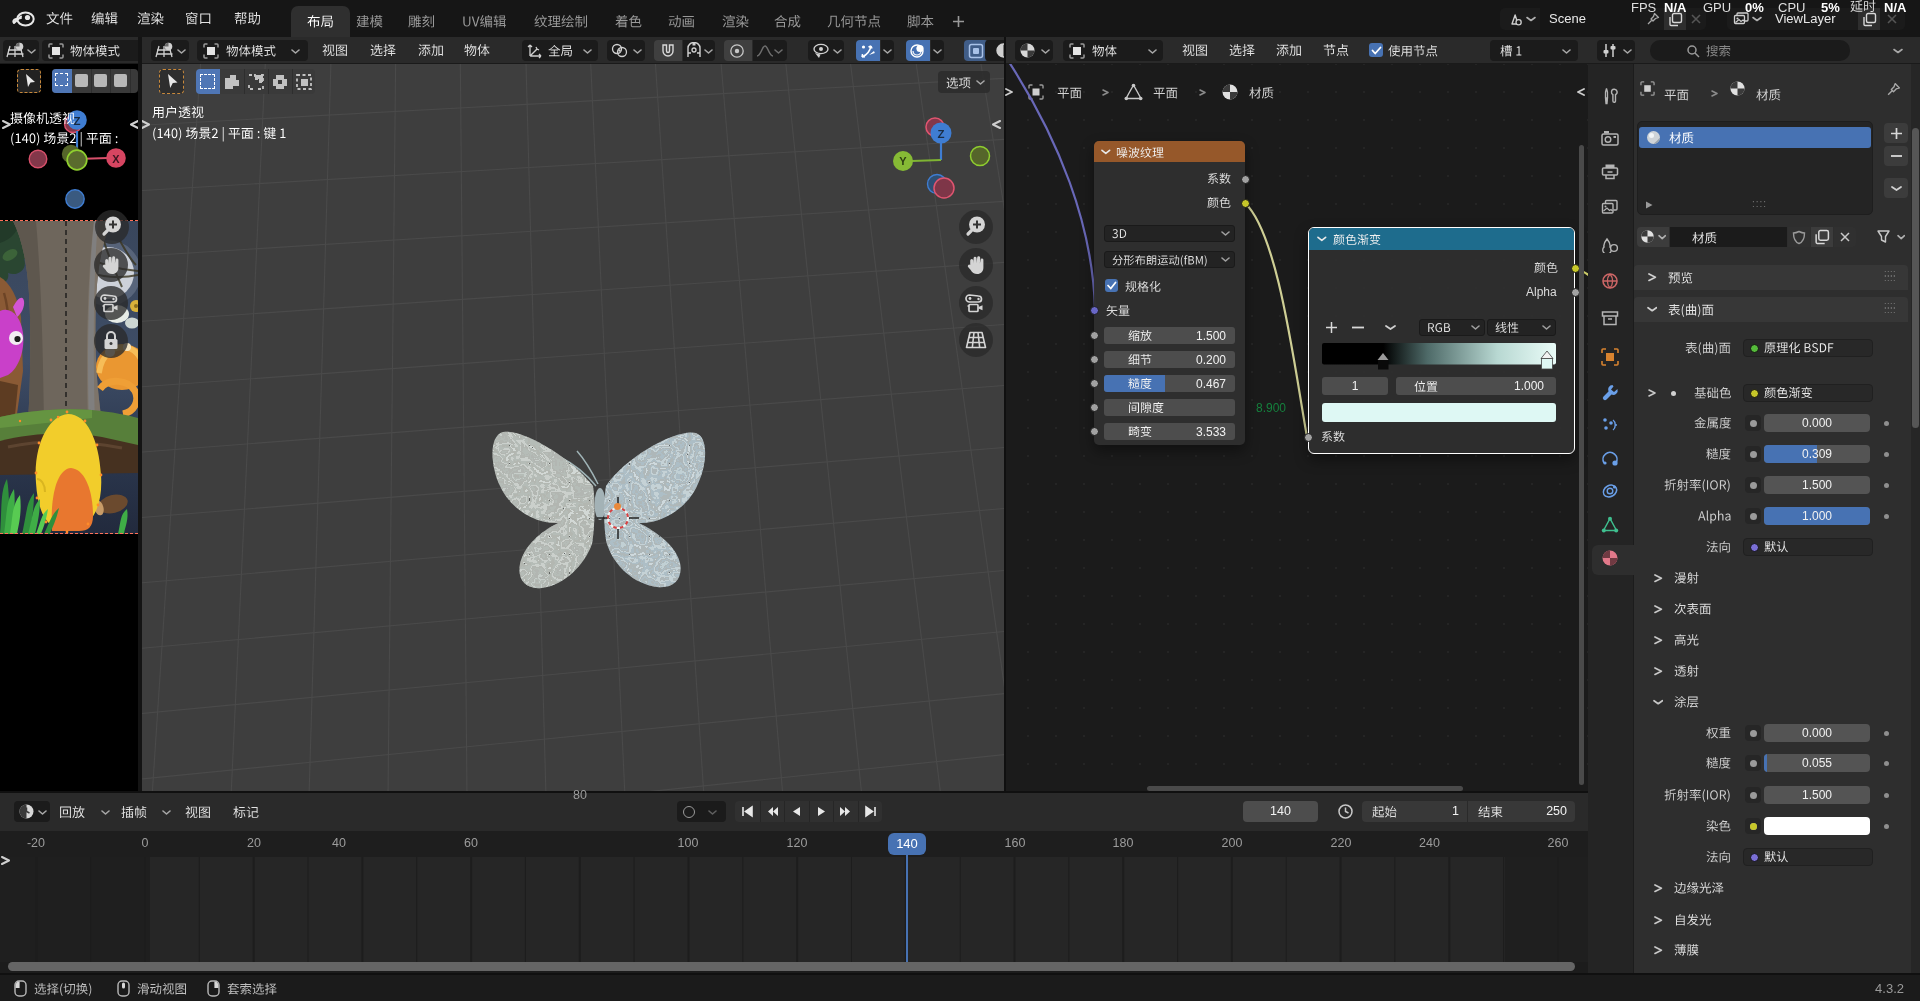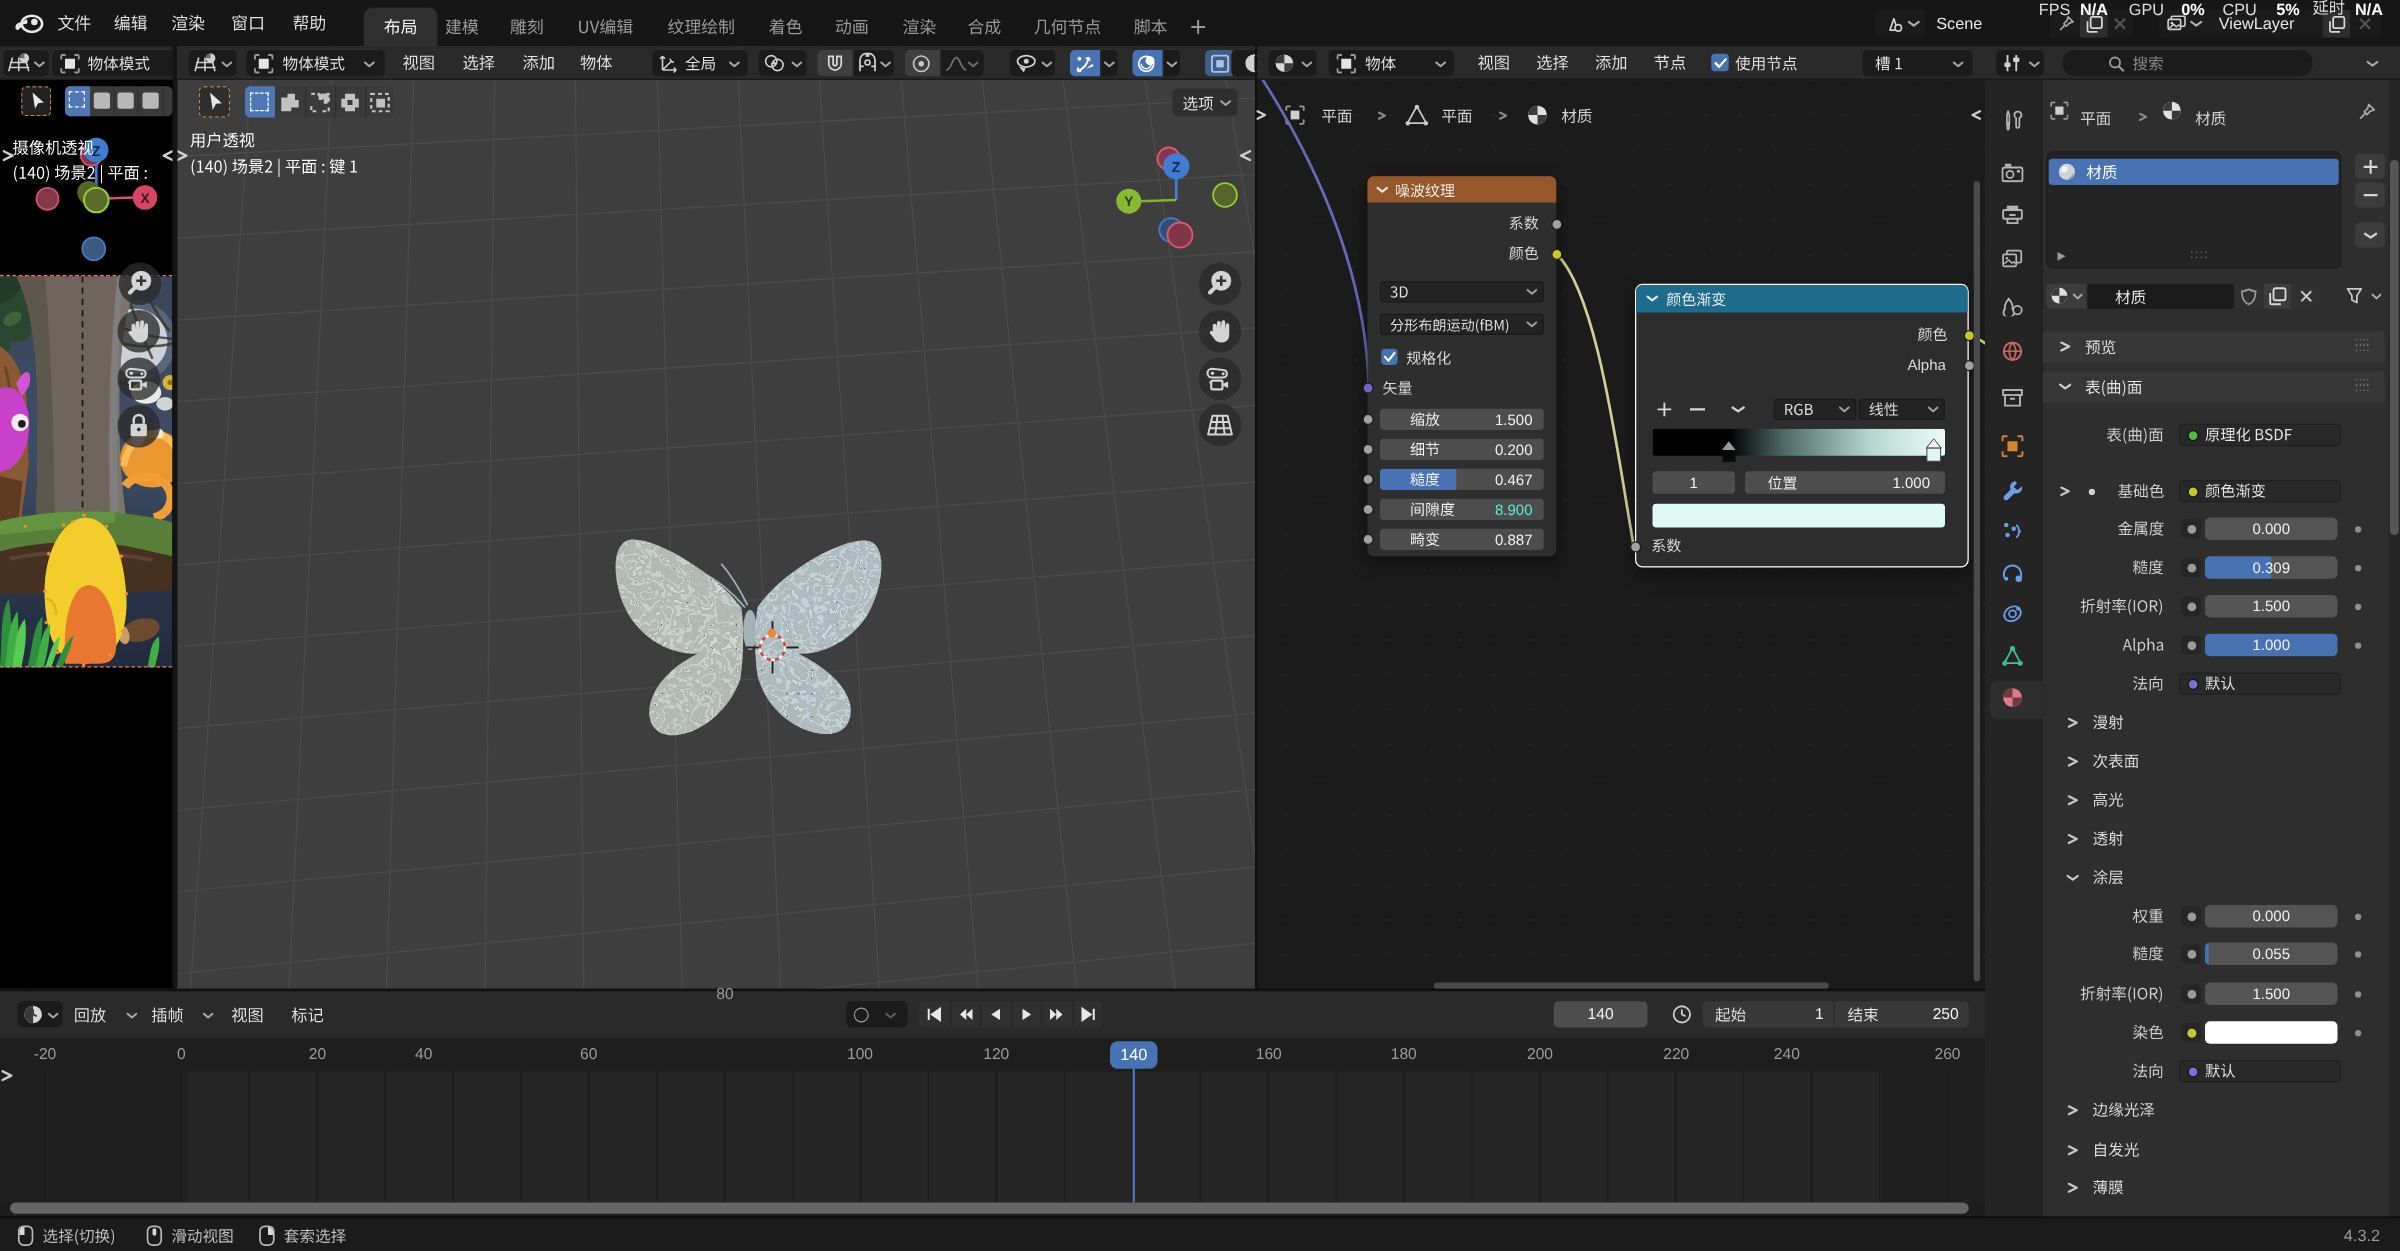--- a/index.html
+++ b/index.html
@@ -732,27 +732,27 @@
   </div>
 <svg style="position:absolute;left:1128px;top:377.0px;overflow:visible" width="26.0" height="14.6" viewBox="0 -11.0 26.0 14.6">
     <path d="M4.4 -9C4.8 -8.3 5.1 -7.3 5.3 -6.8L6 -7C5.8 -7.6 5.4 -8.5 5.1 -9.2ZM7.8 -3.9H10.2V-2.1H7.8ZM7 -4.7V-1.3H11V-4.7ZM0.6 -9.1C0.8 -8.3 1 -7.2 1.1 -6.5L1.7 -6.7C1.7 -7.4 1.5 -8.4 1.2 -9.2ZM3.7 -9.3C3.6 -8.5 3.3 -7.3 3 -6.6L3.6 -6.5C3.9 -7.1 4.2 -8.3 4.4 -9.1ZM8.6 -10V-8.5H7.7C7.9 -8.9 8 -9.3 8.1 -9.6L7.4 -9.8C7.1 -8.8 6.7 -7.8 6.2 -7.1C6.3 -7 6.7 -6.8 6.8 -6.7C7 -7 7.2 -7.3 7.4 -7.7H8.6V-6.3H6.3V-5.6H11.5V-6.3H9.4V-7.7H11.2V-8.5H9.4V-10ZM0.5 -6V-5.1H1.9C1.6 -3.8 0.9 -2.4 0.3 -1.5C0.4 -1.3 0.7 -1 0.7 -0.7C1.2 -1.4 1.7 -2.5 2.1 -3.6V0.9H2.8V-3.6C3.2 -3 3.6 -2.4 3.8 -2L4.3 -2.8C4.1 -3 3.2 -4.2 2.8 -4.5V-5.1H4V-4.4H5.1V-1.2C4.7 -1 4.3 -0.5 3.8 0L4.4 0.8C4.8 0 5.3 -0.6 5.6 -0.6C5.8 -0.6 6.1 -0.3 6.5 0C7 0.5 7.7 0.6 8.7 0.6C9.4 0.6 10.7 0.6 11.4 0.6C11.4 0.3 11.5 -0.1 11.6 -0.3C10.8 -0.2 9.6 -0.2 8.7 -0.2C7.8 -0.2 7.1 -0.3 6.6 -0.7C6.3 -0.9 6.1 -1.1 6 -1.3V-5.2H4.3V-6H2.8V-10.1H2.1V-6Z M16.6 -7.7V-6.7H14.7V-5.9H16.6V-3.9H21.3V-5.9H23.2V-6.7H21.3V-7.7H20.4V-6.7H17.5V-7.7ZM20.4 -5.9V-4.7H17.5V-5.9ZM21.1 -2.4C20.6 -1.8 19.8 -1.3 18.9 -0.9C18.1 -1.3 17.4 -1.8 16.9 -2.4ZM14.9 -3.2V-2.4H16.4L16 -2.3C16.5 -1.6 17.2 -1 18 -0.6C16.8 -0.2 15.6 0 14.3 0.1C14.4 0.3 14.6 0.7 14.7 0.9C16.2 0.7 17.6 0.4 18.9 -0.1C20.1 0.4 21.5 0.8 23 1C23.1 0.7 23.4 0.4 23.5 0.2C22.2 0.1 21 -0.2 19.9 -0.6C21 -1.1 21.9 -1.9 22.4 -2.9L21.8 -3.2L21.7 -3.2ZM17.7 -9.9C17.8 -9.6 18 -9.2 18.2 -8.9H13.5V-5.6C13.5 -3.8 13.4 -1.3 12.4 0.6C12.7 0.6 13.1 0.8 13.2 1C14.3 -0.9 14.4 -3.7 14.4 -5.6V-8H23.4V-8.9H19.2C19 -9.3 18.8 -9.8 18.6 -10.1Z" fill="#f2f2f2"></path>
   </svg>
 <span class="ab" style="left:1104px;top:377px;width:122px;text-align:right;font-size:12px;color:#f2f2f2">0.467</span>
 <div class="ab" style="left:1089.5px;top:378.5px;width:9.0px;height:9.0px;border-radius:50%;background:#a1a1a1;border:1px solid #1a1a1a"></div>
 <div class="ab" style="left:1104px;top:399px;width:131px;height:17px;background:#4d4d4d;border-radius:3px;overflow:hidden"></div>
 <svg style="position:absolute;left:1128px;top:401.0px;overflow:visible" width="38.0" height="14.6" viewBox="0 -11.0 38.0 14.6">
     <path d="M1.1 -7.4V1H2V-7.4ZM1.3 -9.5C1.8 -9 2.4 -8.2 2.7 -7.7L3.5 -8.2C3.2 -8.7 2.5 -9.4 2 -9.9ZM4.5 -3.5H7.4V-1.9H4.5ZM4.5 -5.9H7.4V-4.3H4.5ZM3.7 -6.6V-1.2H8.3V-6.6ZM4.2 -9.4V-8.6H10V-0.1C10 0 10 0.1 9.8 0.1C9.7 0.1 9.2 0.1 8.7 0.1C8.8 0.3 8.9 0.7 9 0.9C9.7 0.9 10.2 0.9 10.5 0.8C10.8 0.6 11 0.4 11 -0.1V-9.4Z M17.8 -4.6H21.9V-3.6H17.8ZM17.8 -6.2H21.9V-5.3H17.8ZM20.9 -9.1C21.6 -8.5 22.3 -7.5 22.6 -6.9L23.3 -7.3C23 -7.9 22.2 -8.8 21.6 -9.5ZM17.6 -2.3C17.2 -1.5 16.6 -0.7 15.9 -0.1C16.1 0 16.4 0.2 16.6 0.4C17.3 -0.2 18 -1.2 18.4 -2.1ZM21.2 -2.1C21.8 -1.3 22.5 -0.3 22.8 0.3L23.5 -0.1C23.2 -0.7 22.5 -1.7 21.9 -2.4ZM19.4 -10.1V-6.9H17.2C17.7 -7.5 18.3 -8.4 18.7 -9.2L17.9 -9.4C17.5 -8.6 17 -7.8 16.4 -7.3C16.5 -7.2 16.8 -7 17 -6.9L17 -3H19.4V0C19.4 0.2 19.4 0.2 19.2 0.2C19.1 0.2 18.6 0.2 18.1 0.2C18.2 0.4 18.3 0.7 18.4 1C19.1 1 19.6 1 19.9 0.8C20.2 0.7 20.3 0.5 20.3 0V-3H22.8V-6.9H20.3V-10.1ZM13 -9.6V1H13.8V-8.7H15.4C15.2 -7.9 14.8 -6.9 14.4 -6C15.3 -5.1 15.5 -4.2 15.5 -3.6C15.5 -3.2 15.5 -2.9 15.3 -2.7C15.2 -2.7 15.1 -2.7 14.9 -2.6C14.7 -2.6 14.5 -2.6 14.2 -2.7C14.3 -2.4 14.4 -2.1 14.4 -1.9C14.7 -1.8 15 -1.8 15.2 -1.9C15.5 -1.9 15.7 -2 15.9 -2.1C16.2 -2.4 16.3 -2.9 16.3 -3.5C16.3 -4.3 16.1 -5.1 15.3 -6.1C15.7 -7.1 16.1 -8.3 16.5 -9.3L15.9 -9.6L15.7 -9.6Z M28.6 -7.7V-6.7H26.7V-5.9H28.6V-3.9H33.3V-5.9H35.2V-6.7H33.3V-7.7H32.4V-6.7H29.5V-7.7ZM32.4 -5.9V-4.7H29.5V-5.9ZM33.1 -2.4C32.6 -1.8 31.8 -1.3 30.9 -0.9C30.1 -1.3 29.4 -1.8 28.9 -2.4ZM26.9 -3.2V-2.4H28.4L28 -2.3C28.5 -1.6 29.2 -1 30 -0.6C28.8 -0.2 27.6 0 26.3 0.1C26.4 0.3 26.6 0.7 26.7 0.9C28.2 0.7 29.6 0.4 30.9 -0.1C32.1 0.4 33.5 0.8 35 1C35.1 0.7 35.4 0.4 35.5 0.2C34.2 0.1 33 -0.2 31.9 -0.6C33 -1.1 33.9 -1.9 34.4 -2.9L33.8 -3.2L33.7 -3.2ZM29.7 -9.9C29.8 -9.6 30 -9.2 30.2 -8.9H25.5V-5.6C25.5 -3.8 25.4 -1.3 24.4 0.6C24.7 0.6 25.1 0.8 25.2 1C26.3 -0.9 26.4 -3.7 26.4 -5.6V-8H35.4V-8.9H31.2C31 -9.3 30.8 -9.8 30.6 -10.1Z" fill="#f2f2f2"></path>
   </svg>
-<span class="ab" style="left:1104px;top:401px;width:122px;text-align:right;font-size:12px;color:#5eead4">8.900</span>
+<span class="ab" style="left:1164px;top:401px;width:122px;text-align:right;font-size:12px;color:#15803d">8.900</span>
 <div class="ab" style="left:1089.5px;top:402.5px;width:9.0px;height:9.0px;border-radius:50%;background:#a1a1a1;border:1px solid #1a1a1a"></div>
 <div class="ab" style="left:1104px;top:423px;width:131px;height:17px;background:#4d4d4d;border-radius:3px;overflow:hidden"></div>
 <svg style="position:absolute;left:1128px;top:425.0px;overflow:visible" width="26.0" height="14.6" viewBox="0 -11.0 26.0 14.6">
     <path d="M5.7 -4V-0.5H6.4V-1.2H8.9V-4ZM6.4 -3.3H8.1V-1.8H6.4ZM7.9 -10.1C7.9 -9.7 7.8 -9.3 7.8 -9H5.3V-8.3H7.6C7.3 -7.3 6.6 -6.7 5 -6.4C5.2 -6.2 5.4 -5.9 5.4 -5.7C6.8 -6 7.6 -6.5 8.1 -7.3C9 -6.8 10 -6.2 10.6 -5.8L11.1 -6.4C10.5 -6.8 9.3 -7.5 8.4 -7.9L8.5 -8.3H11.2V-9H8.6C8.7 -9.3 8.7 -9.7 8.7 -10.1ZM4.9 -5.6V-4.8H9.9V-0.1C9.9 0.1 9.8 0.1 9.6 0.2C9.4 0.2 8.7 0.2 8 0.1C8.1 0.4 8.3 0.7 8.3 1C9.3 1 9.9 0.9 10.2 0.8C10.6 0.7 10.7 0.4 10.7 -0.1V-4.8H11.5V-5.6ZM0.9 -9.2V-0.2H1.6V-1.1H4.6V-9.2ZM1.6 -8.4H2.4V-5.7H1.6ZM1.6 -1.9V-4.9H2.4V-1.9ZM3.9 -4.9V-1.9H3V-4.9ZM3.9 -5.7H3V-8.4H3.9Z M14.7 -7.5C14.3 -6.7 13.7 -5.8 13.1 -5.3C13.3 -5.1 13.6 -4.9 13.8 -4.8C14.4 -5.4 15.1 -6.4 15.5 -7.3ZM20.3 -7.1C21 -6.4 21.9 -5.4 22.3 -4.8L23 -5.2C22.6 -5.8 21.7 -6.8 21 -7.5ZM17.2 -10C17.4 -9.6 17.6 -9.2 17.8 -8.9H12.8V-8.1H16.2V-4.4H17.1V-8.1H18.9V-4.4H19.8V-8.1H23.2V-8.9H18.8C18.6 -9.2 18.3 -9.8 18 -10.2ZM13.6 -4.1V-3.3H14.6C15.2 -2.3 16.1 -1.5 17.1 -0.9C15.7 -0.4 14.2 -0 12.6 0.2C12.8 0.4 13 0.8 13.1 1C14.8 0.7 16.5 0.3 18 -0.4C19.4 0.3 21.1 0.7 23 1C23.1 0.7 23.3 0.4 23.5 0.2C21.8 0 20.2 -0.3 18.9 -0.9C20.2 -1.6 21.2 -2.5 21.9 -3.7L21.3 -4.1L21.1 -4.1ZM15.6 -3.3H20.5C19.9 -2.5 19 -1.8 18 -1.3C17 -1.8 16.2 -2.5 15.6 -3.3Z" fill="#f2f2f2"></path>
   </svg>
-<span class="ab" style="left:1104px;top:425px;width:122px;text-align:right;font-size:12px;color:#f2f2f2">0.887</span>
+<span class="ab" style="left:1104px;top:425px;width:122px;text-align:right;font-size:12px;color:#f2f2f2">3.533</span>
 <div class="ab" style="left:1089.5px;top:426.5px;width:9.0px;height:9.0px;border-radius:50%;background:#a1a1a1;border:1px solid #1a1a1a"></div>
 <div class="ab" style="left:1308px;top:227px;width:267px;height:227px;background:rgba(46,46,46,0.97);border-radius:6px;border:1.4px solid #fff;box-shadow:0 6px 14px rgba(0,0,0,0.4)"></div>
 <div class="ab" style="left:1309px;top:228px;width:265px;height:22px;background:#1e6c8d;border-radius:5px 5px 0 0"></div>
 <svg class="ab" style="left:1317.2px;top:235.2px" width="9.6" height="9.6">
     <path d="M1 2.3 L4.8 5.3 L8.6 2.3" fill="none" stroke="#e8e8e8" stroke-width="1.7" stroke-linecap="round" stroke-linejoin="round"></path>
   </svg>
 <svg style="position:absolute;left:1333px;top:232.5px;overflow:visible" width="50.0" height="14.6" viewBox="0 -11.0 50.0 14.6">
     <path d="M8.4 -6.1C8.4 -1.8 8.2 -0.4 5.2 0.4C5.3 0.5 5.5 0.8 5.6 1C8.8 0.1 9.1 -1.5 9.1 -6.1ZM4.8 -5.5C4.1 -4.9 2.9 -4.4 1.9 -4.1C2.1 -3.9 2.3 -3.6 2.5 -3.5C3.5 -3.8 4.8 -4.5 5.5 -5.2ZM5.2 -2.2C4.5 -1.2 3 -0.4 1.6 0C1.8 0.2 2 0.5 2.1 0.7C3.7 0.1 5.1 -0.8 6 -1.9ZM8.9 -0.9C9.7 -0.4 10.6 0.4 11 1L11.5 0.4C11.1 -0.1 10.1 -0.9 9.4 -1.4ZM6.4 -7.3V-1.6H7.2V-6.6H10.2V-1.7H11V-7.3H8.7C8.9 -7.7 9 -8.2 9.2 -8.6H11.4V-9.3H6.2V-8.6H8.4C8.3 -8.2 8.1 -7.7 8 -7.3ZM2.7 -9.9C2.9 -9.6 3 -9.2 3.2 -8.9H0.8V-8.1H6V-8.9H4C3.9 -9.2 3.7 -9.7 3.5 -10.1ZM5 -3.9C4.3 -3.2 3 -2.5 1.8 -2.1C1.9 -2.7 1.9 -3.3 1.9 -3.9V-5.7H5.9V-6.4H4.7C4.9 -6.8 5.2 -7.4 5.4 -7.8L4.7 -8C4.5 -7.6 4.2 -6.9 3.9 -6.4H2.3L3 -6.6C2.9 -7 2.6 -7.6 2.3 -8.1L1.6 -7.8C1.9 -7.4 2.1 -6.8 2.2 -6.4H1.1V-3.9C1.1 -2.6 1 -0.8 0.4 0.5C0.6 0.6 0.9 0.8 1.1 1C1.5 0.1 1.7 -1 1.8 -2C2 -1.9 2.2 -1.6 2.3 -1.4C3.6 -1.9 4.9 -2.7 5.7 -3.6Z M17.7 -5.9V-3.8H14.9V-5.9ZM18.6 -5.9H21.4V-3.8H18.6ZM19.2 -8.2C18.8 -7.7 18.4 -7.2 17.9 -6.8H14.7C15.2 -7.2 15.6 -7.7 16 -8.2ZM16.2 -10.1C15.4 -8.5 13.9 -7 12.5 -6.1C12.6 -5.9 12.9 -5.5 13 -5.3C13.3 -5.5 13.7 -5.8 14 -6.1V-1C14 0.4 14.6 0.8 16.5 0.8C17 0.8 20.7 0.8 21.2 0.8C23 0.8 23.3 0.2 23.6 -1.7C23.3 -1.7 22.9 -1.8 22.7 -2C22.5 -0.4 22.4 -0.1 21.2 -0.1C20.4 -0.1 17.1 -0.1 16.5 -0.1C15.2 -0.1 14.9 -0.2 14.9 -1V-3H21.4V-2.4H22.3V-6.8H19C19.6 -7.3 20.1 -8 20.5 -8.7L20 -9.1L19.8 -9H16.6C16.8 -9.3 16.9 -9.6 17.1 -9.8Z M25 -9.3C25.6 -8.9 26.5 -8.4 26.9 -8L27.5 -8.7C27 -9.1 26.2 -9.6 25.5 -9.9ZM24.5 -6.1C25.1 -5.7 26 -5.2 26.5 -4.8L27 -5.6C26.5 -5.9 25.6 -6.4 25 -6.7ZM24.7 0.3 25.5 0.8C26 -0.3 26.6 -1.8 27.1 -3L26.4 -3.5C25.9 -2.2 25.2 -0.6 24.7 0.3ZM27.6 -3.9C27.7 -4.1 28 -4.1 28.4 -4.1H29.3V-2.5C28.5 -2.3 27.8 -2.1 27.2 -2L27.4 -1.2L29.3 -1.7V0.9H30.1V-1.9L31.4 -2.2L31.3 -3L30.1 -2.7V-4.1H31.2V-4.9H30.1V-6.8H29.3V-4.9H28.3C28.6 -5.8 28.9 -6.8 29.1 -7.8H31.3V-8.6H29.3C29.4 -9.1 29.4 -9.5 29.5 -9.9L28.6 -10.1C28.6 -9.6 28.5 -9.1 28.5 -8.6H27.4V-7.8H28.3C28.1 -6.8 27.9 -6 27.8 -5.7C27.6 -5.2 27.5 -4.8 27.3 -4.7C27.4 -4.5 27.5 -4.1 27.6 -3.9ZM31.7 -9V-5C31.7 -3.1 31.6 -1.2 30.7 0.5C30.9 0.6 31.2 0.8 31.3 1C32.4 -0.8 32.5 -2.8 32.5 -5V-5.5H33.7V0.9H34.5V-5.5H35.5V-6.3H32.5V-8.4C33.5 -8.5 34.5 -8.8 35.3 -9.2L34.7 -9.9C34 -9.5 32.8 -9.2 31.7 -9Z M38.7 -7.5C38.3 -6.7 37.7 -5.8 37.1 -5.3C37.3 -5.1 37.6 -4.9 37.8 -4.8C38.4 -5.4 39.1 -6.4 39.5 -7.3ZM44.3 -7.1C45 -6.4 45.9 -5.4 46.3 -4.8L47 -5.2C46.6 -5.8 45.7 -6.8 45 -7.5ZM41.2 -10C41.4 -9.6 41.6 -9.2 41.8 -8.9H36.8V-8.1H40.2V-4.4H41.1V-8.1H42.9V-4.4H43.8V-8.1H47.2V-8.9H42.8C42.6 -9.2 42.3 -9.8 42 -10.2ZM37.6 -4.1V-3.3H38.6C39.2 -2.3 40.1 -1.5 41.1 -0.9C39.7 -0.4 38.2 -0 36.6 0.2C36.8 0.4 37 0.8 37.1 1C38.8 0.7 40.5 0.3 42 -0.4C43.4 0.3 45.1 0.7 47 1C47.1 0.7 47.3 0.4 47.5 0.2C45.8 0 44.2 -0.3 42.9 -0.9C44.2 -1.6 45.2 -2.5 45.9 -3.7L45.3 -4.1L45.1 -4.1ZM39.6 -3.3H44.5C43.9 -2.5 43 -1.8 42 -1.3C41 -1.8 40.2 -2.5 39.6 -3.3Z" fill="#f0f0f0"></path>
   </svg>
 <svg style="position:absolute;left:1534px;top:261.0px;overflow:visible" width="26.0" height="14.6" viewBox="0 -11.0 26.0 14.6">

